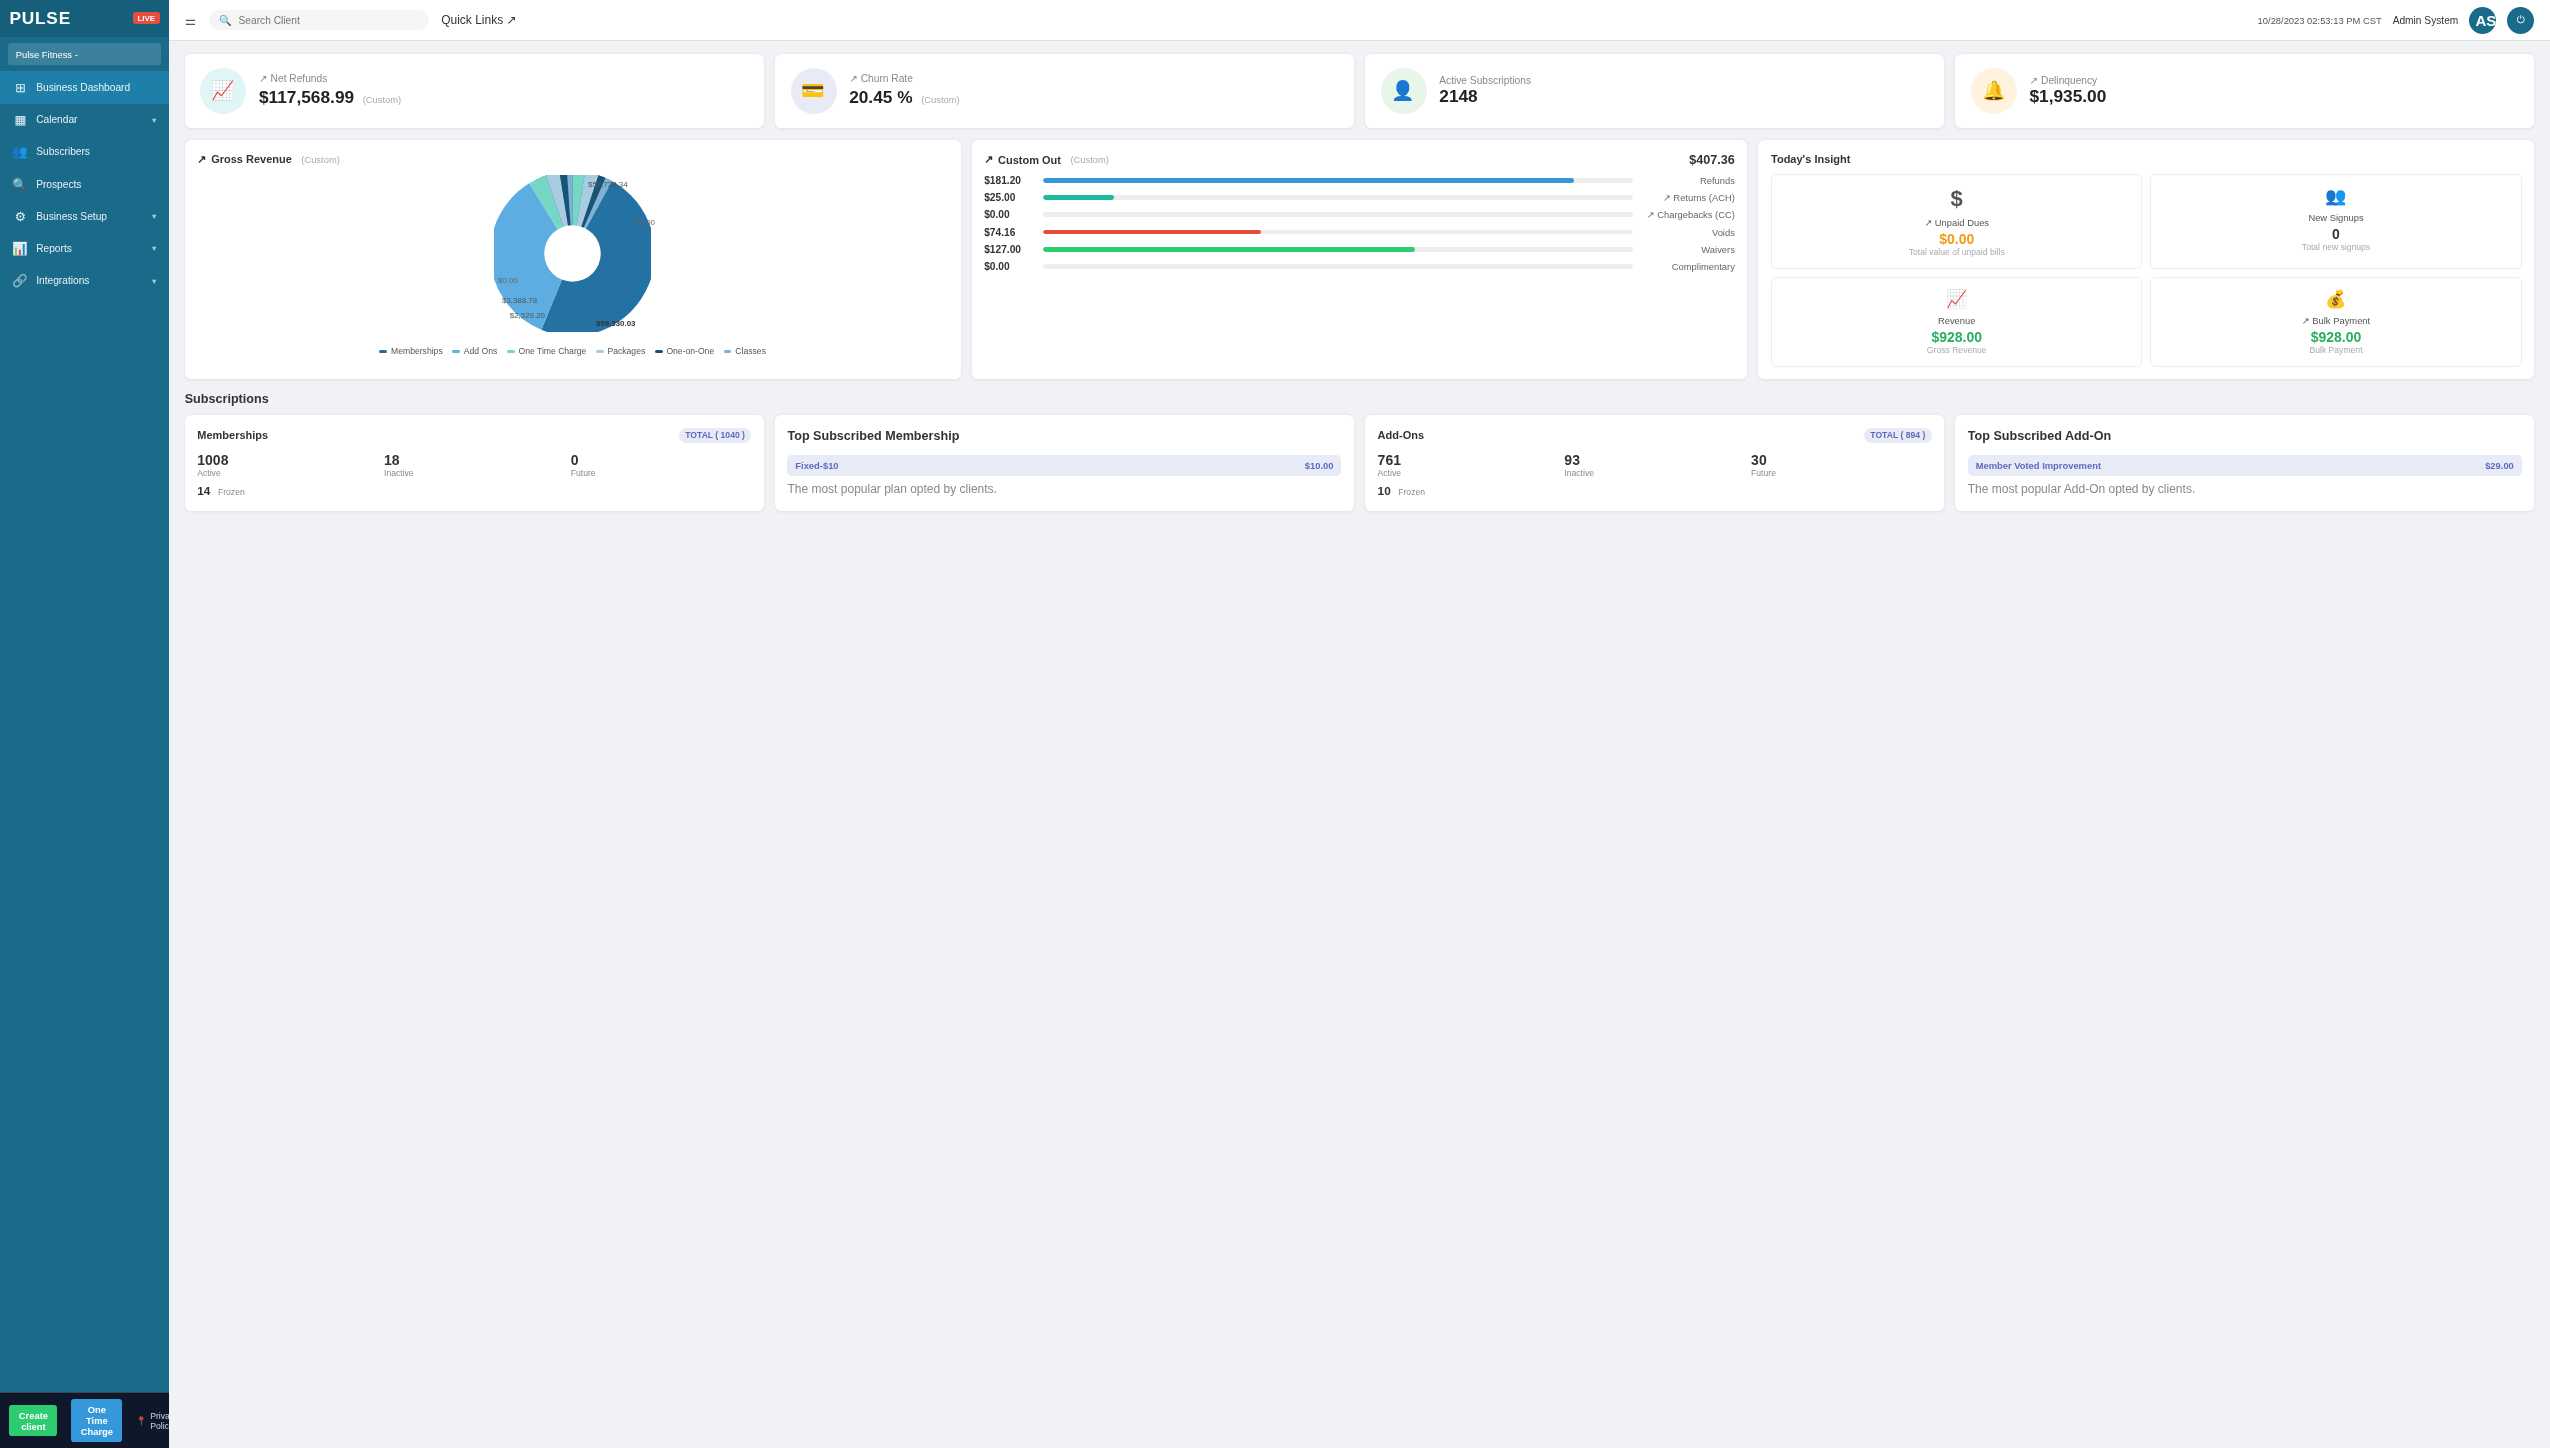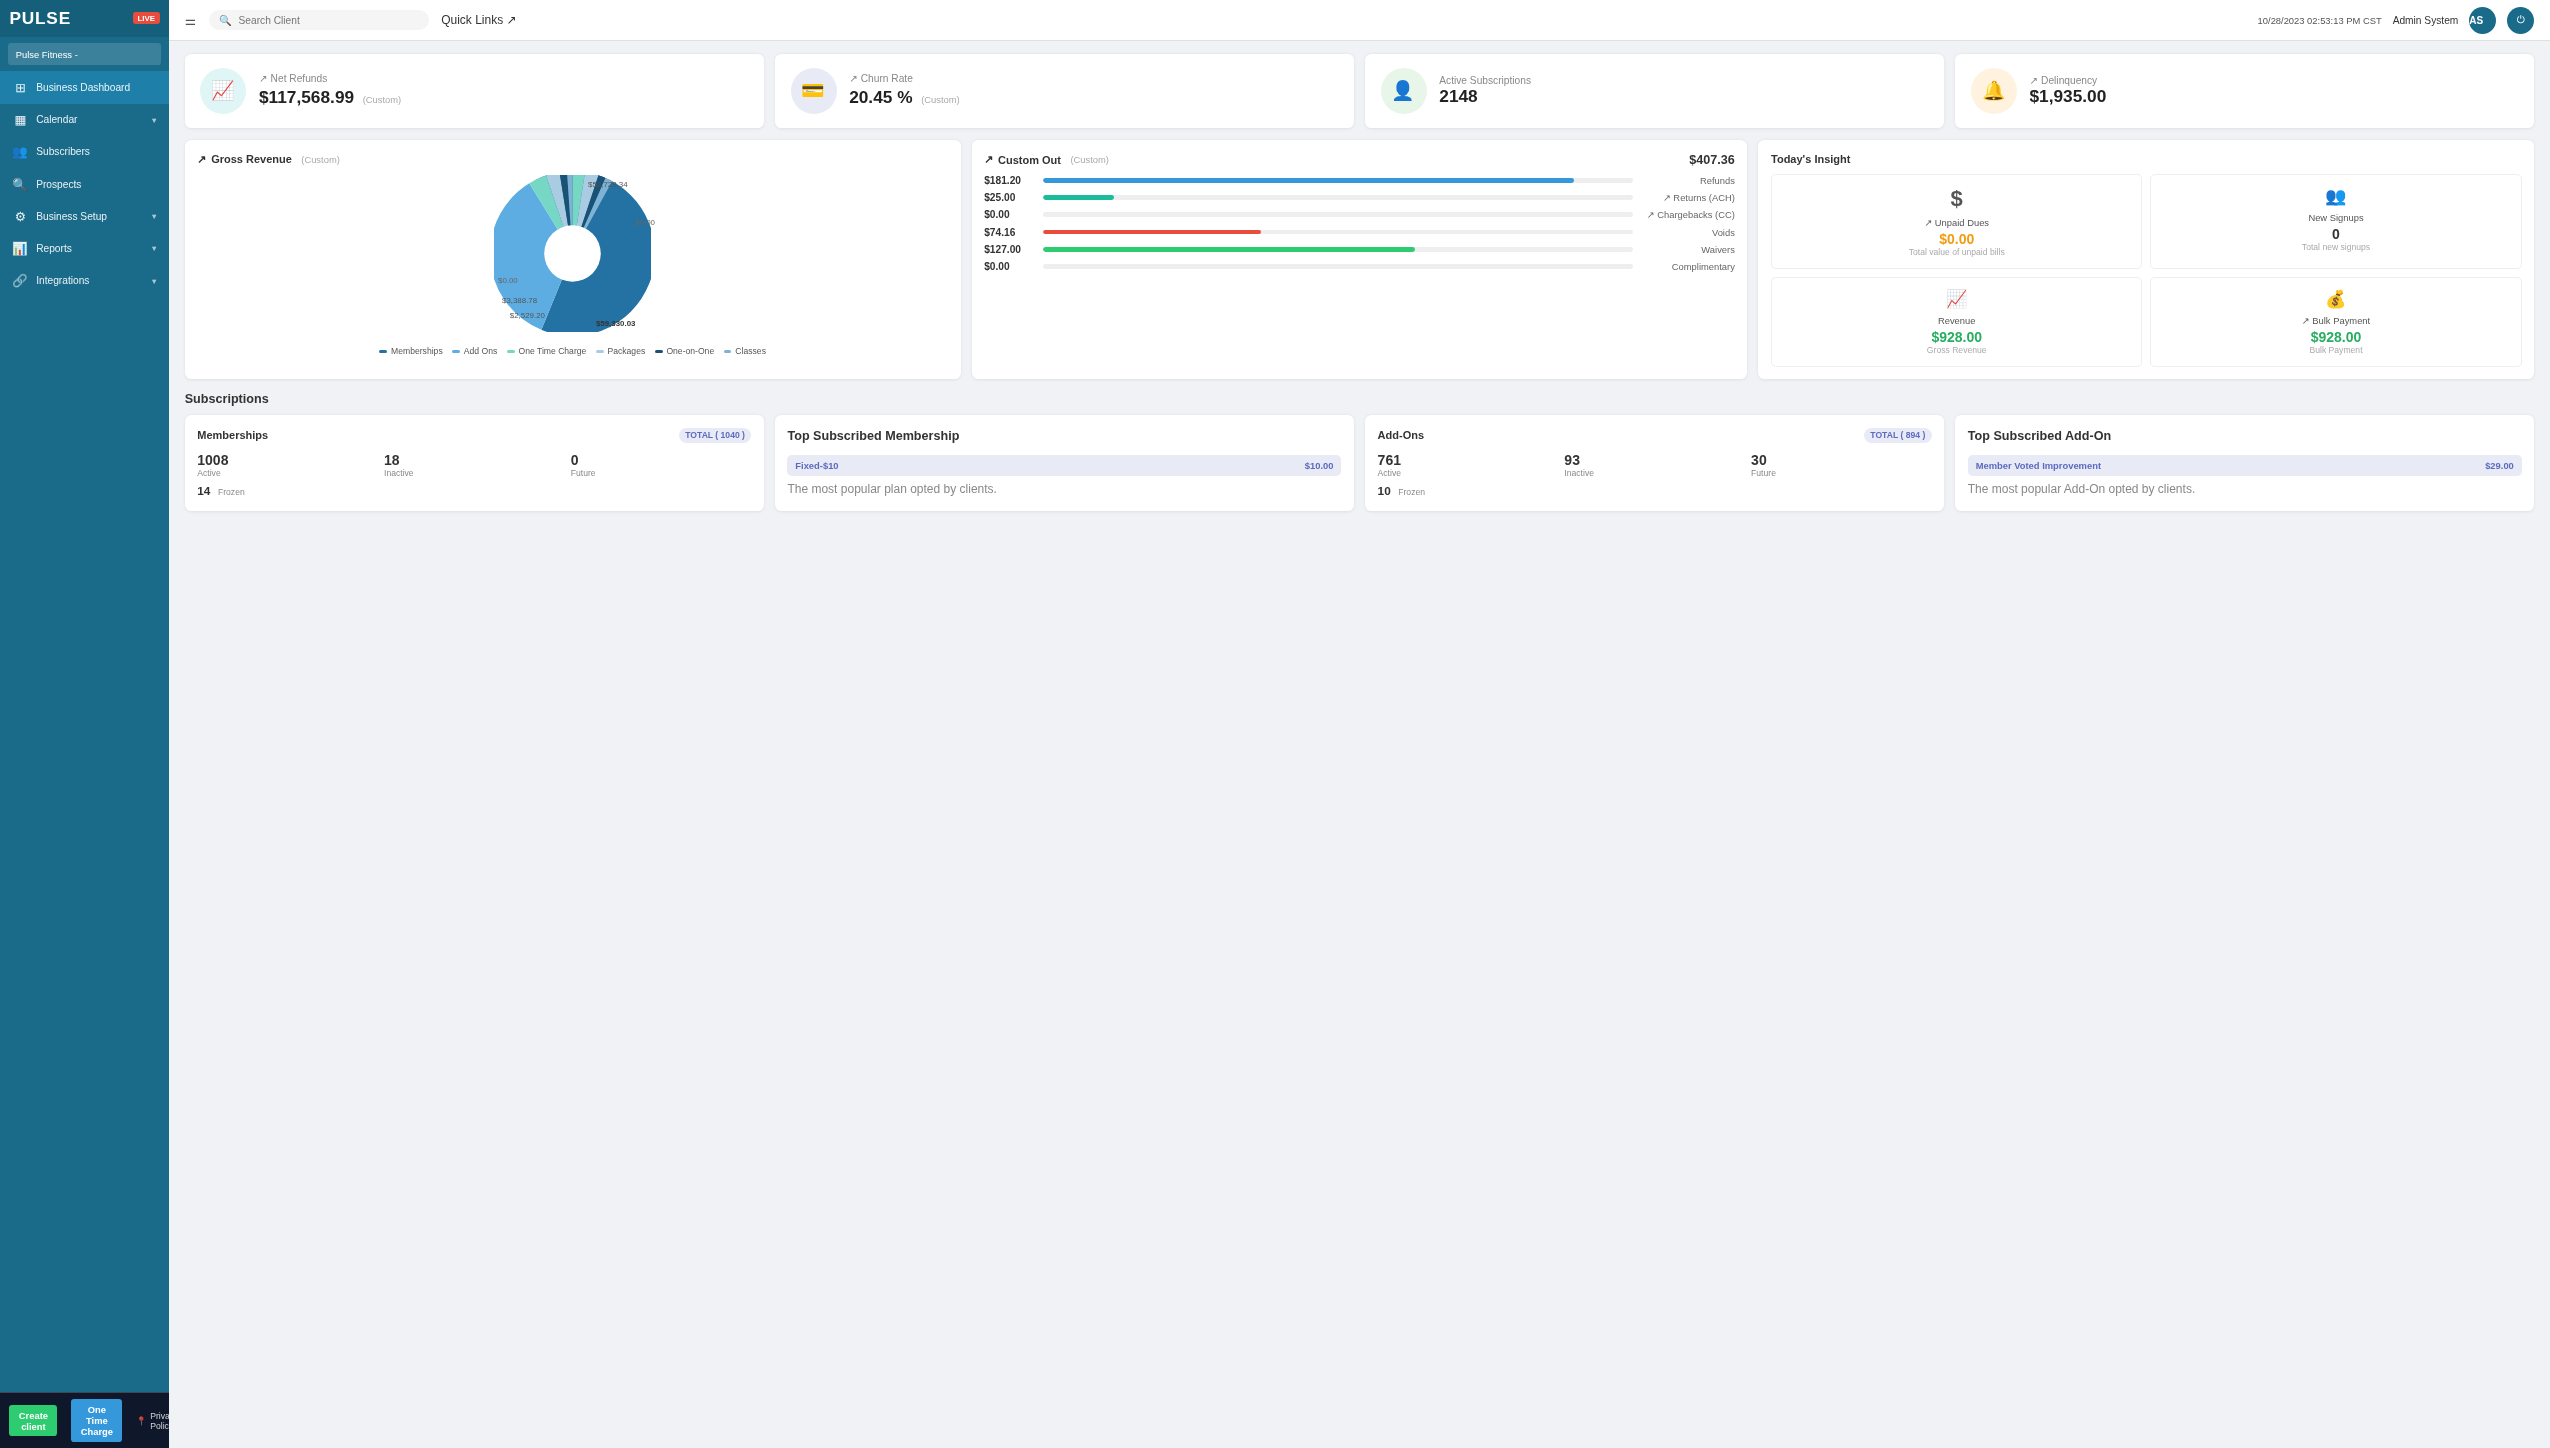--- a/index.html
+++ b/index.html
@@ -123,22 +123,22 @@
       display: flex;
       align-items: center;
       gap: 11px;
     }
     .datetime { font-size: 9.4px; color: #555; }
     .admin-name { font-size: 10.2px; color: #333; font-weight: 500; }
     .avatar-circle {
       width: 27px; height: 27px;
       background: #1a6b8a;
       border-radius: 50%;
-      display: flex; align-items: center; justify-content: flex-start;
-      color: white; font-size: 10px; font-weight: bold;
+      display: flex; align-items: center; justify-content: flex-end;
+      color: white; font-size: 15px; font-weight: bold;
     }
     .power-btn {
       width: 27px; height: 27px;
       background: #1a6b8a;
       border-radius: 50%;
       display: flex; align-items: center; justify-content: center;
       color: white; cursor: pointer;
     }
 
     

